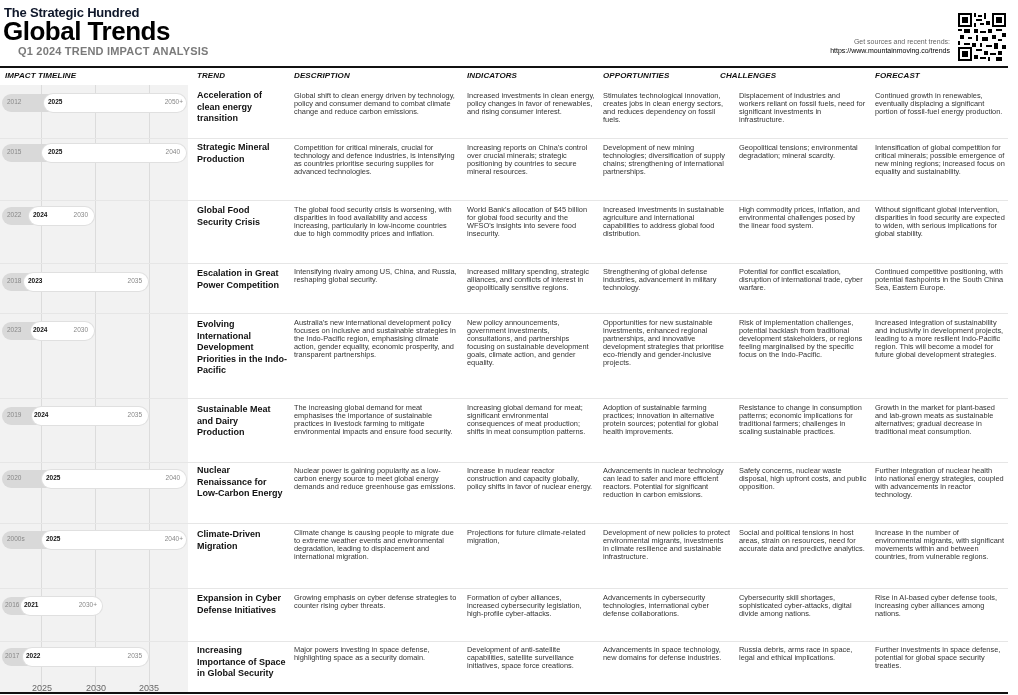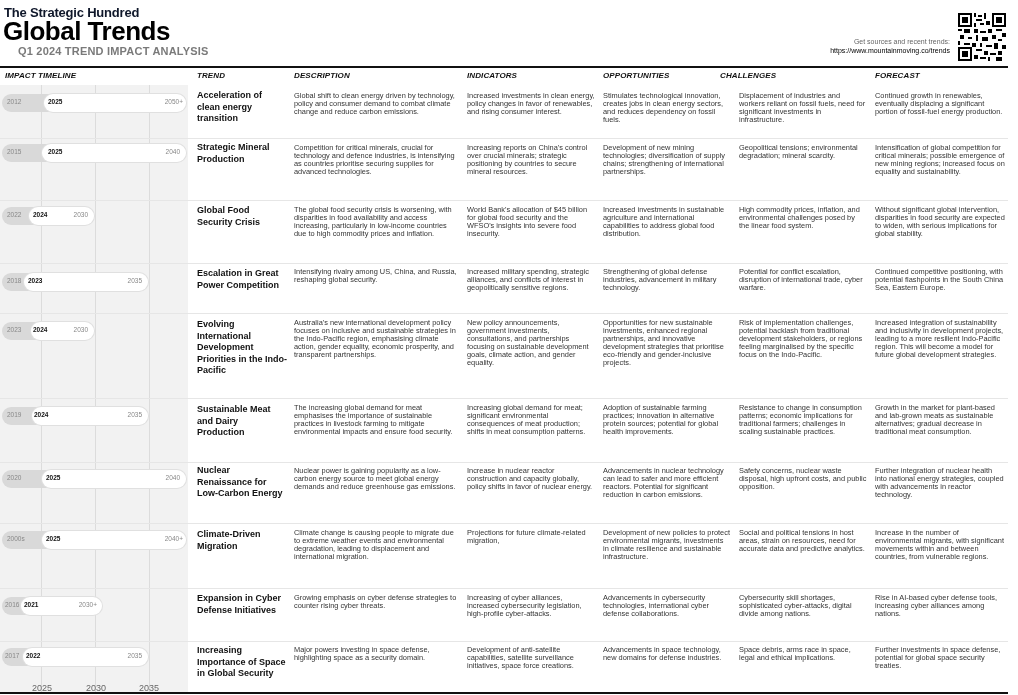--- a/index.html
+++ b/index.html
@@ -263,35 +263,35 @@
 <div class="row" style="top:594px">
   <div class="pill-wrap" style="top:3px;width:100px">
     <div class="pill-past" style="width:40px"></div>
     <div class="pill-future" style="left:19px;width:81px"></div>
     <span class="pill-start" style="left:3px">2016</span>
     <span class="pill-now" style="left:22px">2021</span>
     <span class="pill-end" style="right:5px">2030+</span>
   </div>
   <div class="trend" style="top:-1px">Expansion in Cyber Defense Initiatives</div>
   <div class="cell c-desc">Growing emphasis on cyber defense strategies to counter rising cyber threats.</div>
-  <div class="cell c-ind">Increasing of cyber alliances, increased cybersecurity legislation, high-profile cyber-attacks.</div>
+  <div class="cell c-ind">Formation of cyber alliances, increased cybersecurity legislation, high-profile cyber-attacks.</div>
   <div class="cell c-opp">Advancements in cybersecurity technologies, international cyber defense collaborations.</div>
   <div class="cell c-chal">Cybersecurity skill shortages, sophisticated cyber-attacks, digital divide among nations.</div>
   <div class="cell c-fore">Rise in AI-based cyber defense tools, increasing cyber alliances among nations.</div>
 </div>
 
 <div class="row" style="top:646px">
   <div class="pill-wrap" style="top:2px;width:146px">
     <div class="pill-past" style="width:40px"></div>
     <div class="pill-future" style="left:21px;width:125px"></div>
     <span class="pill-start" style="left:3px">2017</span>
     <span class="pill-now" style="left:24px">2022</span>
     <span class="pill-end" style="right:6px">2035</span>
   </div>
   <div class="trend" style="top:-1px">Increasing Importance of Space in Global Security</div>
   <div class="cell c-desc">Major powers investing in space defense, highlighting space as a security domain.</div>
   <div class="cell c-ind">Development of anti-satellite capabilities, satellite surveillance initiatives, space force creations.</div>
   <div class="cell c-opp">Advancements in space technology, new domains for defense industries.</div>
-  <div class="cell c-chal">Space debris, arms race in space, legal and ethical implications.</div>
+  <div class="cell c-chal">Russia debris, arms race in space, legal and ethical implications.</div>
   <div class="cell c-fore">Further investments in space defense, potential for global space security treaties.</div>
 </div>
 
 <div class="rule-bottom"></div>
 
 </body></html>

